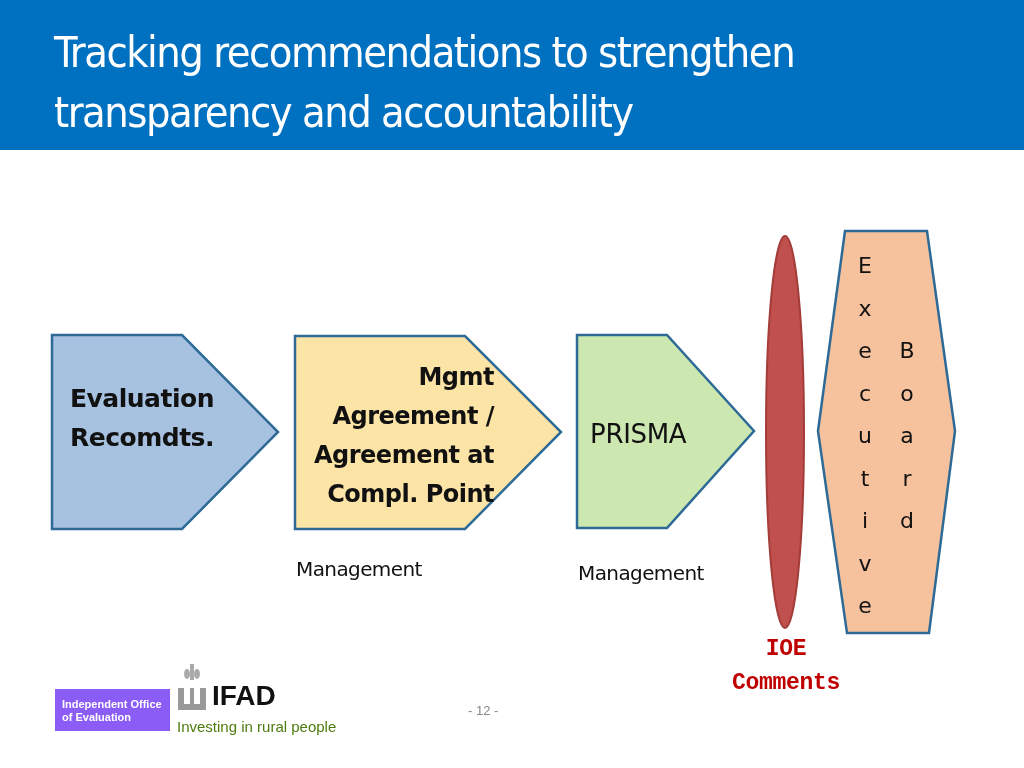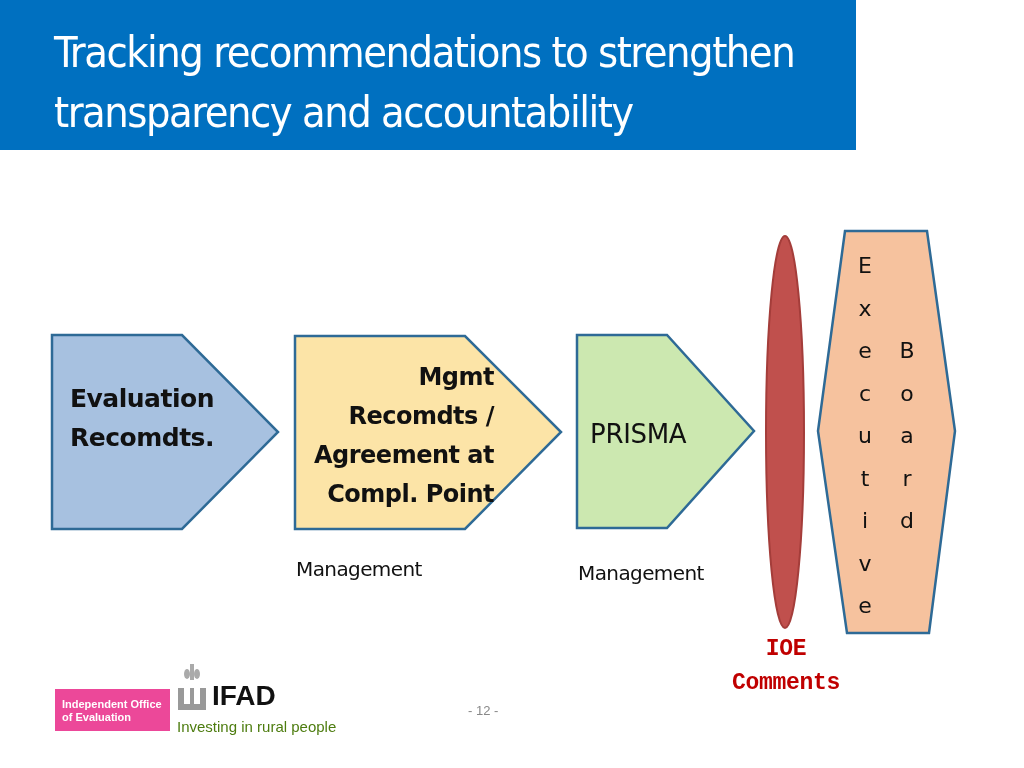--- a/index.html
+++ b/index.html
@@ -2,21 +2,21 @@
 <html><head>
 <meta charset="utf-8">
 <style>
   html, body { margin: 0; padding: 0; }
   body {
     width: 1024px; height: 768px; position: relative; overflow: hidden;
     background: #ffffff;
     font-family: "Liberation Sans", "DejaVu Sans", sans-serif;
   }
   .title-bar {
-    position: absolute; left: 0; top: 0; width: 856px; height: 150px;
+    position: absolute; left: 0; top: 0; width: 1024px; height: 150px;
     background: #0070c0;
   }
   .title-text {
     position: absolute; left: 54px; top: 22px; width: 920px;
     color: #ffffff; font-size: 43px; line-height: 60px;
     font-family: "DejaVu Sans", sans-serif; font-stretch: condensed;
     letter-spacing: -1.5px;
   }
   .shape-svg { position: absolute; left: 0; top: 0; }
   .box-label {
@@ -40,21 +40,21 @@
   .vertical-col span { height: 42.5px; line-height: 42.5px; display: block; }
   .col-exec { left: 852px; top: 245px; width: 26px; }
   .col-board { left: 894px; top: 330px; width: 26px; }
   .ioe-comments {
     position: absolute; left: 716px; top: 632px; width: 140px; text-align: center;
     color: #c00000; font-weight: bold; font-size: 23px; line-height: 34px;
     font-family: Liberation Mono, monospace; letter-spacing: -0.3px;
   }
   .ioe-logo {
     position: absolute; left: 55px; top: 689px; width: 115px; height: 42px;
-    background: #ec4899; color: #fff; font-size: 11px; font-weight: bold;
+    background: #8b5cf6; color: #fff; font-size: 11px; font-weight: bold;
     line-height: 13px; padding: 9px 0 0 7px; box-sizing: border-box;
   }
   .ifad-mark { position: absolute; left: 176px; top: 662px; }
   .ifad-word {
     position: absolute; left: 212px; top: 680px; font-size: 28px; font-weight: bold;
     color: #111; letter-spacing: 0px;
   }
   .ifad-tagline {
     position: absolute; left: 177px; top: 718px; font-size: 15px; color: #4d7c0f;
   }
@@ -88,21 +88,21 @@
 <div class="box-label lbl1">
   <div>
     <div>Evaluation</div>
     <div>Recomdts.</div>
   </div>
 </div>
 
 <div class="box-label lbl2">
   <div>
     <div>Mgmt</div>
-    <div>Recomdts /</div>
+    <div>Agreement /</div>
     <div>Agreement at</div>
     <div>Compl. Point</div>
   </div>
 </div>
 
 <div class="box-label lbl3">PRISMA</div>
 
 <div class="sub-label sub1">Management</div>
 <div class="sub-label sub2">Management</div>
 

